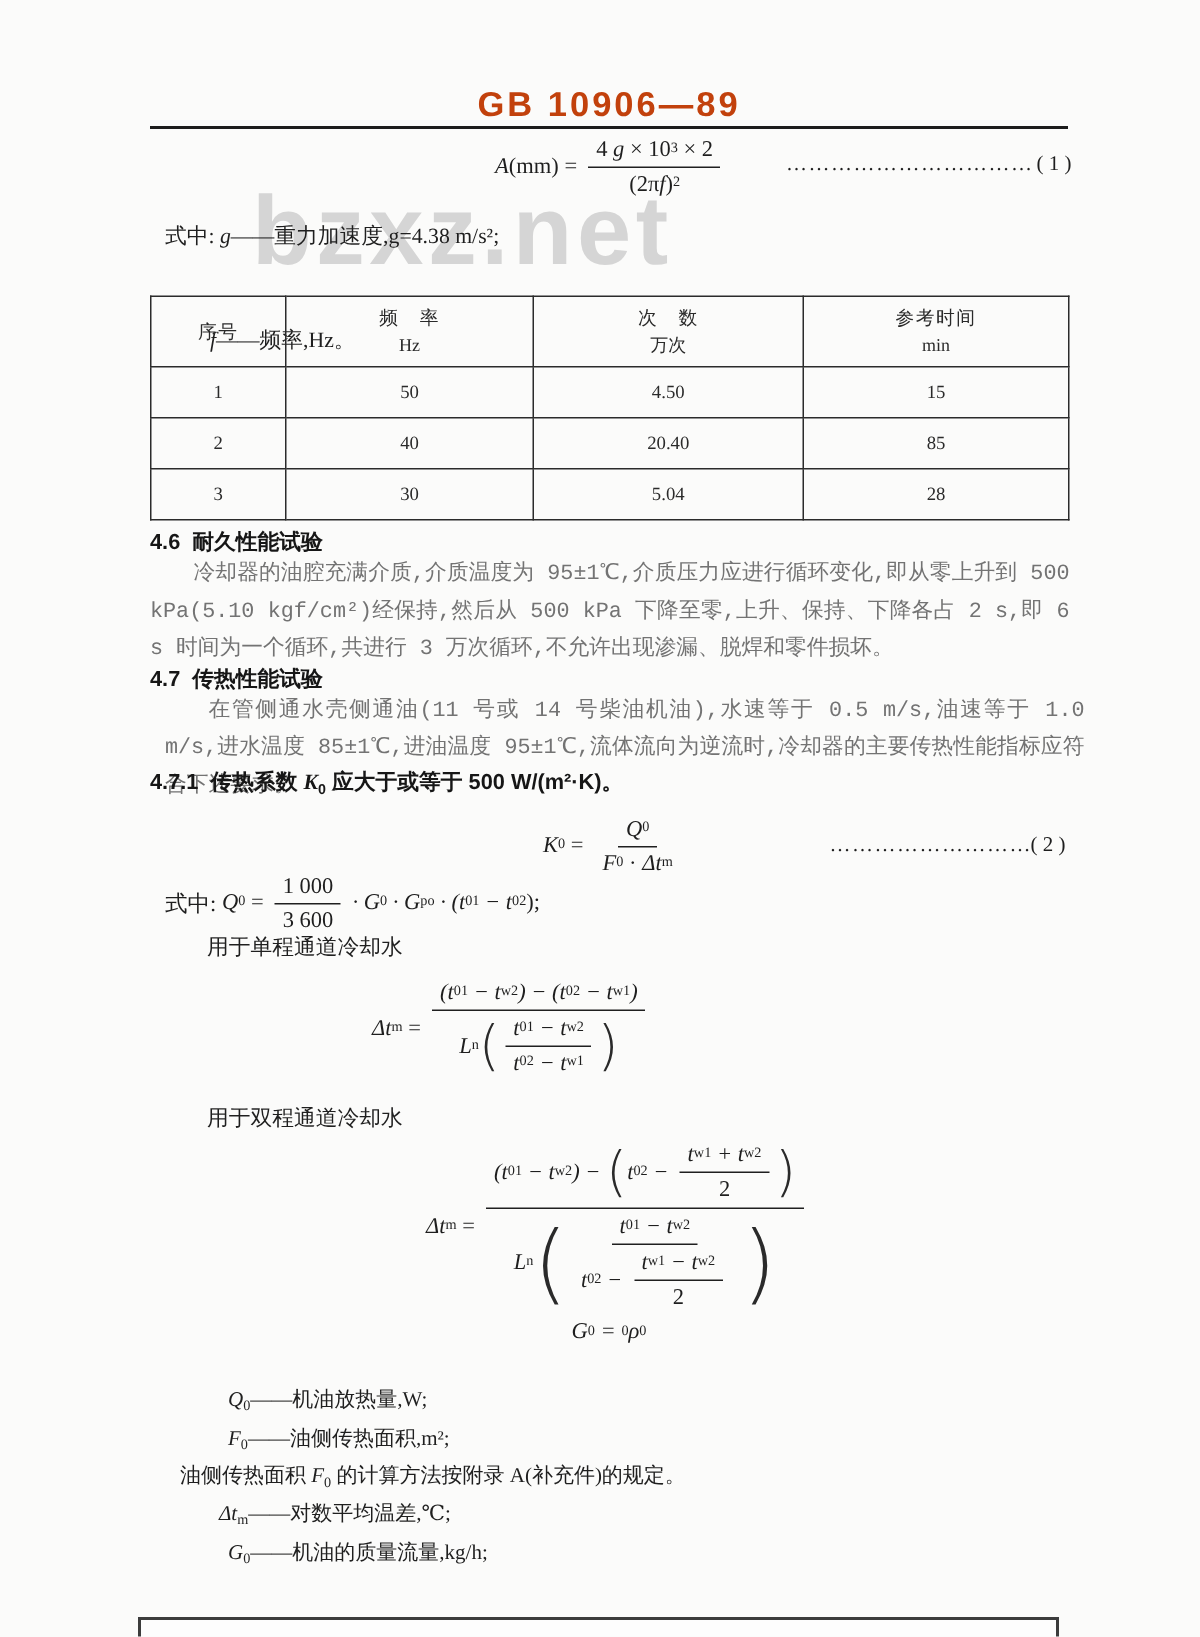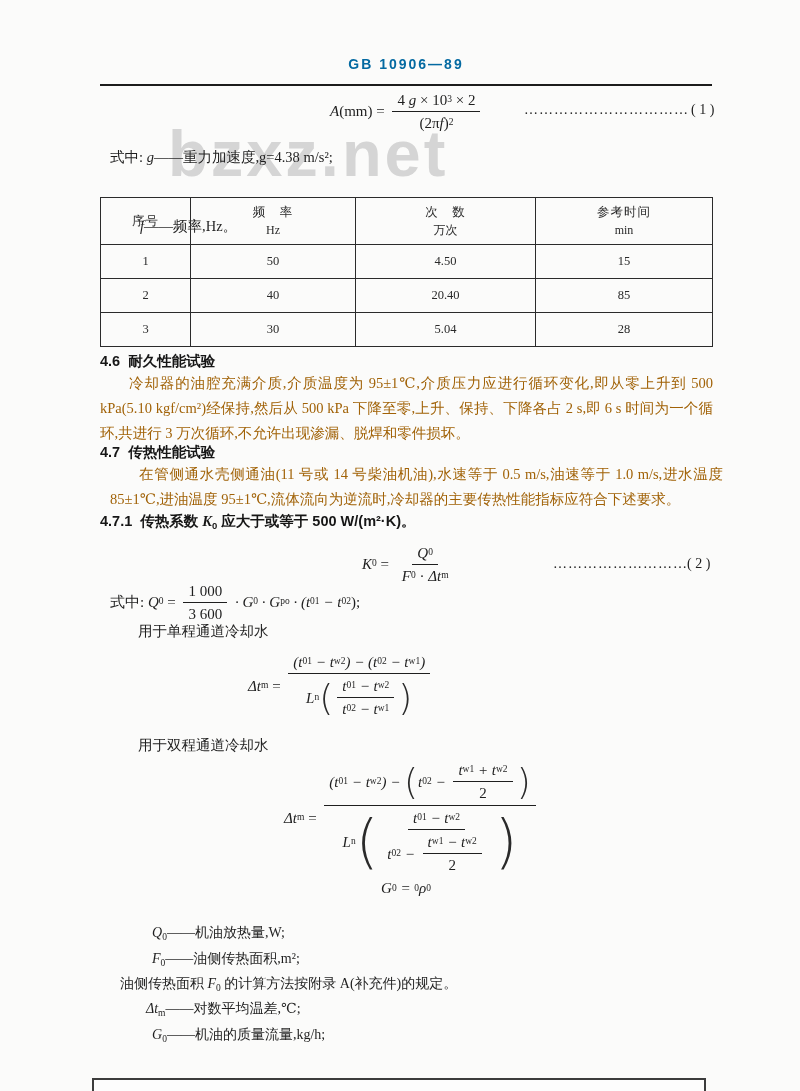--- a/index.html
+++ b/index.html
@@ -6,21 +6,21 @@
   body{width:800px;height:1091px;background:#fbfbfa;overflow:hidden;
        font-family:"Liberation Serif","DejaVu Serif",serif;color:#222;}
   .page{position:relative;width:800px;height:1091px;overflow:hidden;}
 
   .watermark{position:absolute;left:168px;top:116px;z-index:0;
     font-family:"Liberation Sans","DejaVu Sans",sans-serif;font-weight:bold;
     font-size:65px;letter-spacing:3px;color:#c9c9c9;opacity:.75;user-select:none;}
 
   .doc-number{position:absolute;left:100px;top:56px;width:612px;text-align:center;
     font-family:"Liberation Sans","DejaVu Sans",sans-serif;
-    font-weight:bold;font-size:14px;letter-spacing:2px;color:#0369a1;z-index:1;}
+    font-weight:bold;font-size:23px;letter-spacing:2px;color:#c2410c;z-index:1;}
   .header-rule{position:absolute;left:100px;top:84px;width:612px;height:2px;background:#1c1c1c;z-index:1;}
 
   .mathrow{position:absolute;display:flex;align-items:center;z-index:1;font-size:15px;color:#1e1e1e;}
   .tk{white-space:pre;}
   .mi{font-style:italic;}
   .s{font-size:9.5px;vertical-align:-3px;line-height:1;}
   .sp{font-size:9.5px;vertical-align:6px;line-height:1;}
   .frac{display:inline-flex;flex-direction:column;align-items:center;margin:0 4px;vertical-align:middle;}
   .frac .fn{display:flex;align-items:center;justify-content:center;padding:1px 5px 2px;border-bottom:1.6px solid #1f1f1f;line-height:1.2;}
   .frac .fd{display:flex;align-items:center;justify-content:center;padding:2px 5px 1px;line-height:1.2;}
@@ -35,21 +35,21 @@
     border-collapse:collapse;table-layout:fixed;font-size:12.5px;color:#2a2a2a;}
   .gbtable td{border:1.5px solid #2b2b2b;text-align:center;vertical-align:middle;padding:0;}
   .gbtable .hrow td{height:46px;}
   .gbtable .drow td{height:33px;}
   .hl1{display:block;line-height:1.5;letter-spacing:1px;}
   .hl2{display:block;line-height:1.4;font-size:12px;}
 
   .sechead{position:absolute;z-index:1;font-family:"Liberation Sans","DejaVu Sans",sans-serif;
     font-weight:bold;font-size:14.5px;color:#161616;white-space:pre;}
   .para{position:absolute;left:100px;width:613px;z-index:1;font-size:14.5px;line-height:25px;
-    text-align:justify;text-indent:2em;color:#a16207;}
+    text-align:justify;text-indent:2em;color:#737373;font-family:Liberation Mono, monospace;}
 
   .defline{position:absolute;z-index:1;font-size:14px;color:#1f1f1f;white-space:pre;margin-top:12px;}
 
   .bottom-box{position:absolute;left:92px;top:1078px;width:610px;height:30px;z-index:1;
     border:2.5px solid #3c3c3c;border-bottom:none;background:#fdfdfd;}
 </style>
 </head>
 <body>
 
 <div class="page">

